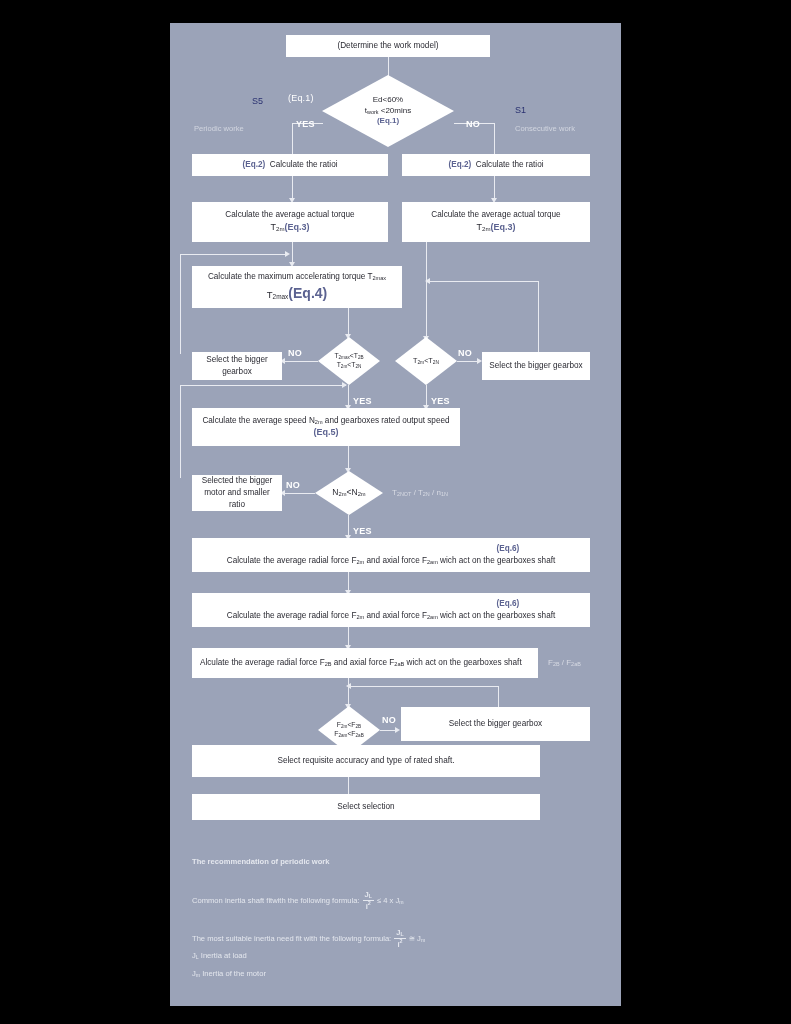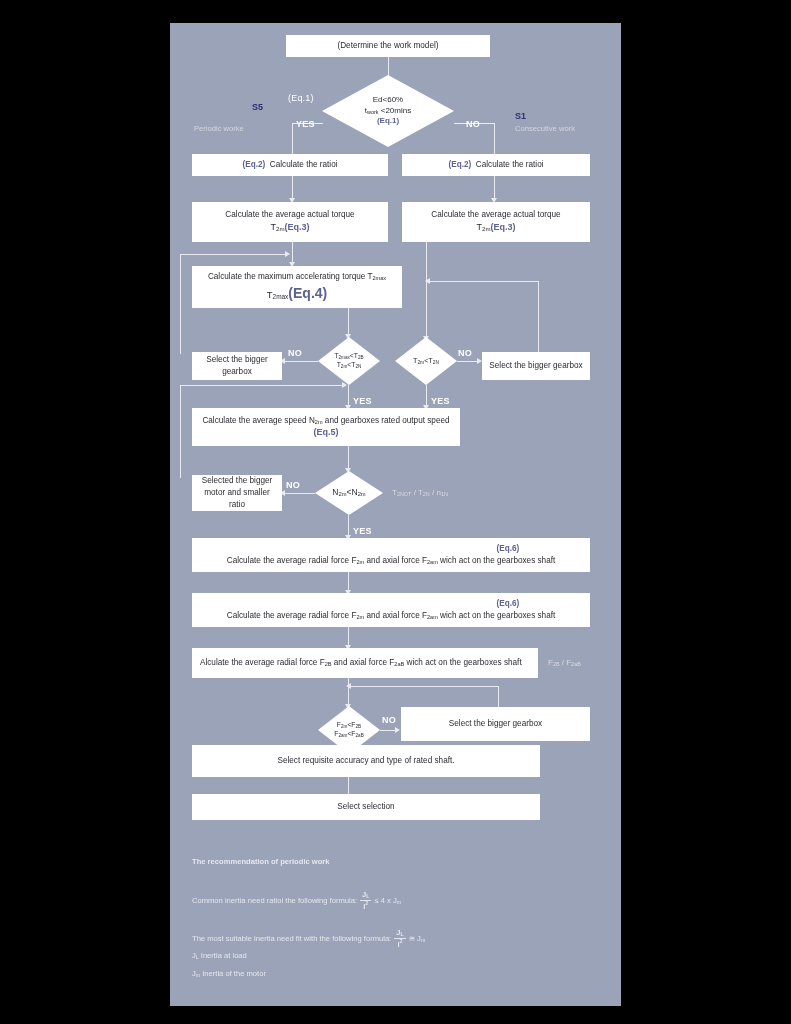--- a/index.html
+++ b/index.html
@@ -37,21 +37,21 @@
   .lnv{width:1px;}
 
   .arw{position:absolute;width:0;height:0;}
   .arw.down{border-left:3.2px solid transparent;border-right:3.2px solid transparent;border-top:5px solid #e9ebf1;}
   .arw.left{border-top:3.2px solid transparent;border-bottom:3.2px solid transparent;border-right:5px solid #e9ebf1;}
   .arw.right{border-top:3.2px solid transparent;border-bottom:3.2px solid transparent;border-left:5px solid #e9ebf1;}
 
   .lbl{position:absolute;color:#ffffff;font-size:9px;font-weight:bold;letter-spacing:.2px;}
   .lbl.eq1{color:#ffffff;font-weight:normal;font-size:9px;}
 
-  .sx{position:absolute;font-size:9px;font-weight:bold;color:#2a3170;margin-top:6px;}
+  .sx{position:absolute;font-size:9px;font-weight:normal;color:#2a3170;}
   .sxsub{position:absolute;font-size:7.6px;color:#d2d6e0;}
 
   .sidetxt{position:absolute;font-size:8px;color:#d8dbe4;}
 
   .note{position:absolute;color:#e4e7ee;font-size:7.6px;}
   .note .frac{display:inline-block;vertical-align:middle;text-align:center;margin:0 3px;font-weight:bold;}
   .note .frac .num{display:block;border-bottom:1px solid #e4e7ee;padding:0 2px;line-height:1.05;}
   .note .frac .den{display:block;padding:0 2px;line-height:1.05;}
 
   sub{font-size:.68em;vertical-align:-.22em;}
@@ -265,21 +265,21 @@
   <div class="ln lnv" style="left:178px;top:754px;height:20px;"></div>
   <div class="arw down" style="left:174.8px;top:772px;"></div>
 
   <div class="box" style="left:22px;top:771px;width:348px;height:26px;">
     <span>Select selection</span>
   </div>
 
   <div class="note" style="left:22px;top:834px;font-weight:bold;">The recommendation of periodic work</div>
 
   <div class="note" style="left:22px;top:868px;">
-    <span>Common inertia need ratioi the following formula:</span><span class="frac"><span class="num">J<sub>L</sub></span><span class="den">i<sup style="font-size:.7em">2</sup></span></span><span>≤ 4 x J<sub>m</sub></span>
+    <span>Common inertia shaft fitwith the following formula:</span><span class="frac"><span class="num">J<sub>L</sub></span><span class="den">i<sup style="font-size:.7em">2</sup></span></span><span>≤ 4 x J<sub>m</sub></span>
   </div>
 
   <div class="note" style="left:22px;top:906px;">
     <span>The most suitable inertia need fit with the following formula:</span><span class="frac"><span class="num">J<sub>L</sub></span><span class="den">i<sup style="font-size:.7em">2</sup></span></span><span>≅ J<sub>m</sub></span>
   </div>
 
   <div class="note" style="left:22px;top:928px;">J<sub>L</sub> Inertia at load</div>
   <div class="note" style="left:22px;top:946px;">J<sub>m</sub> Inertia of the motor</div>
 
 </div>

